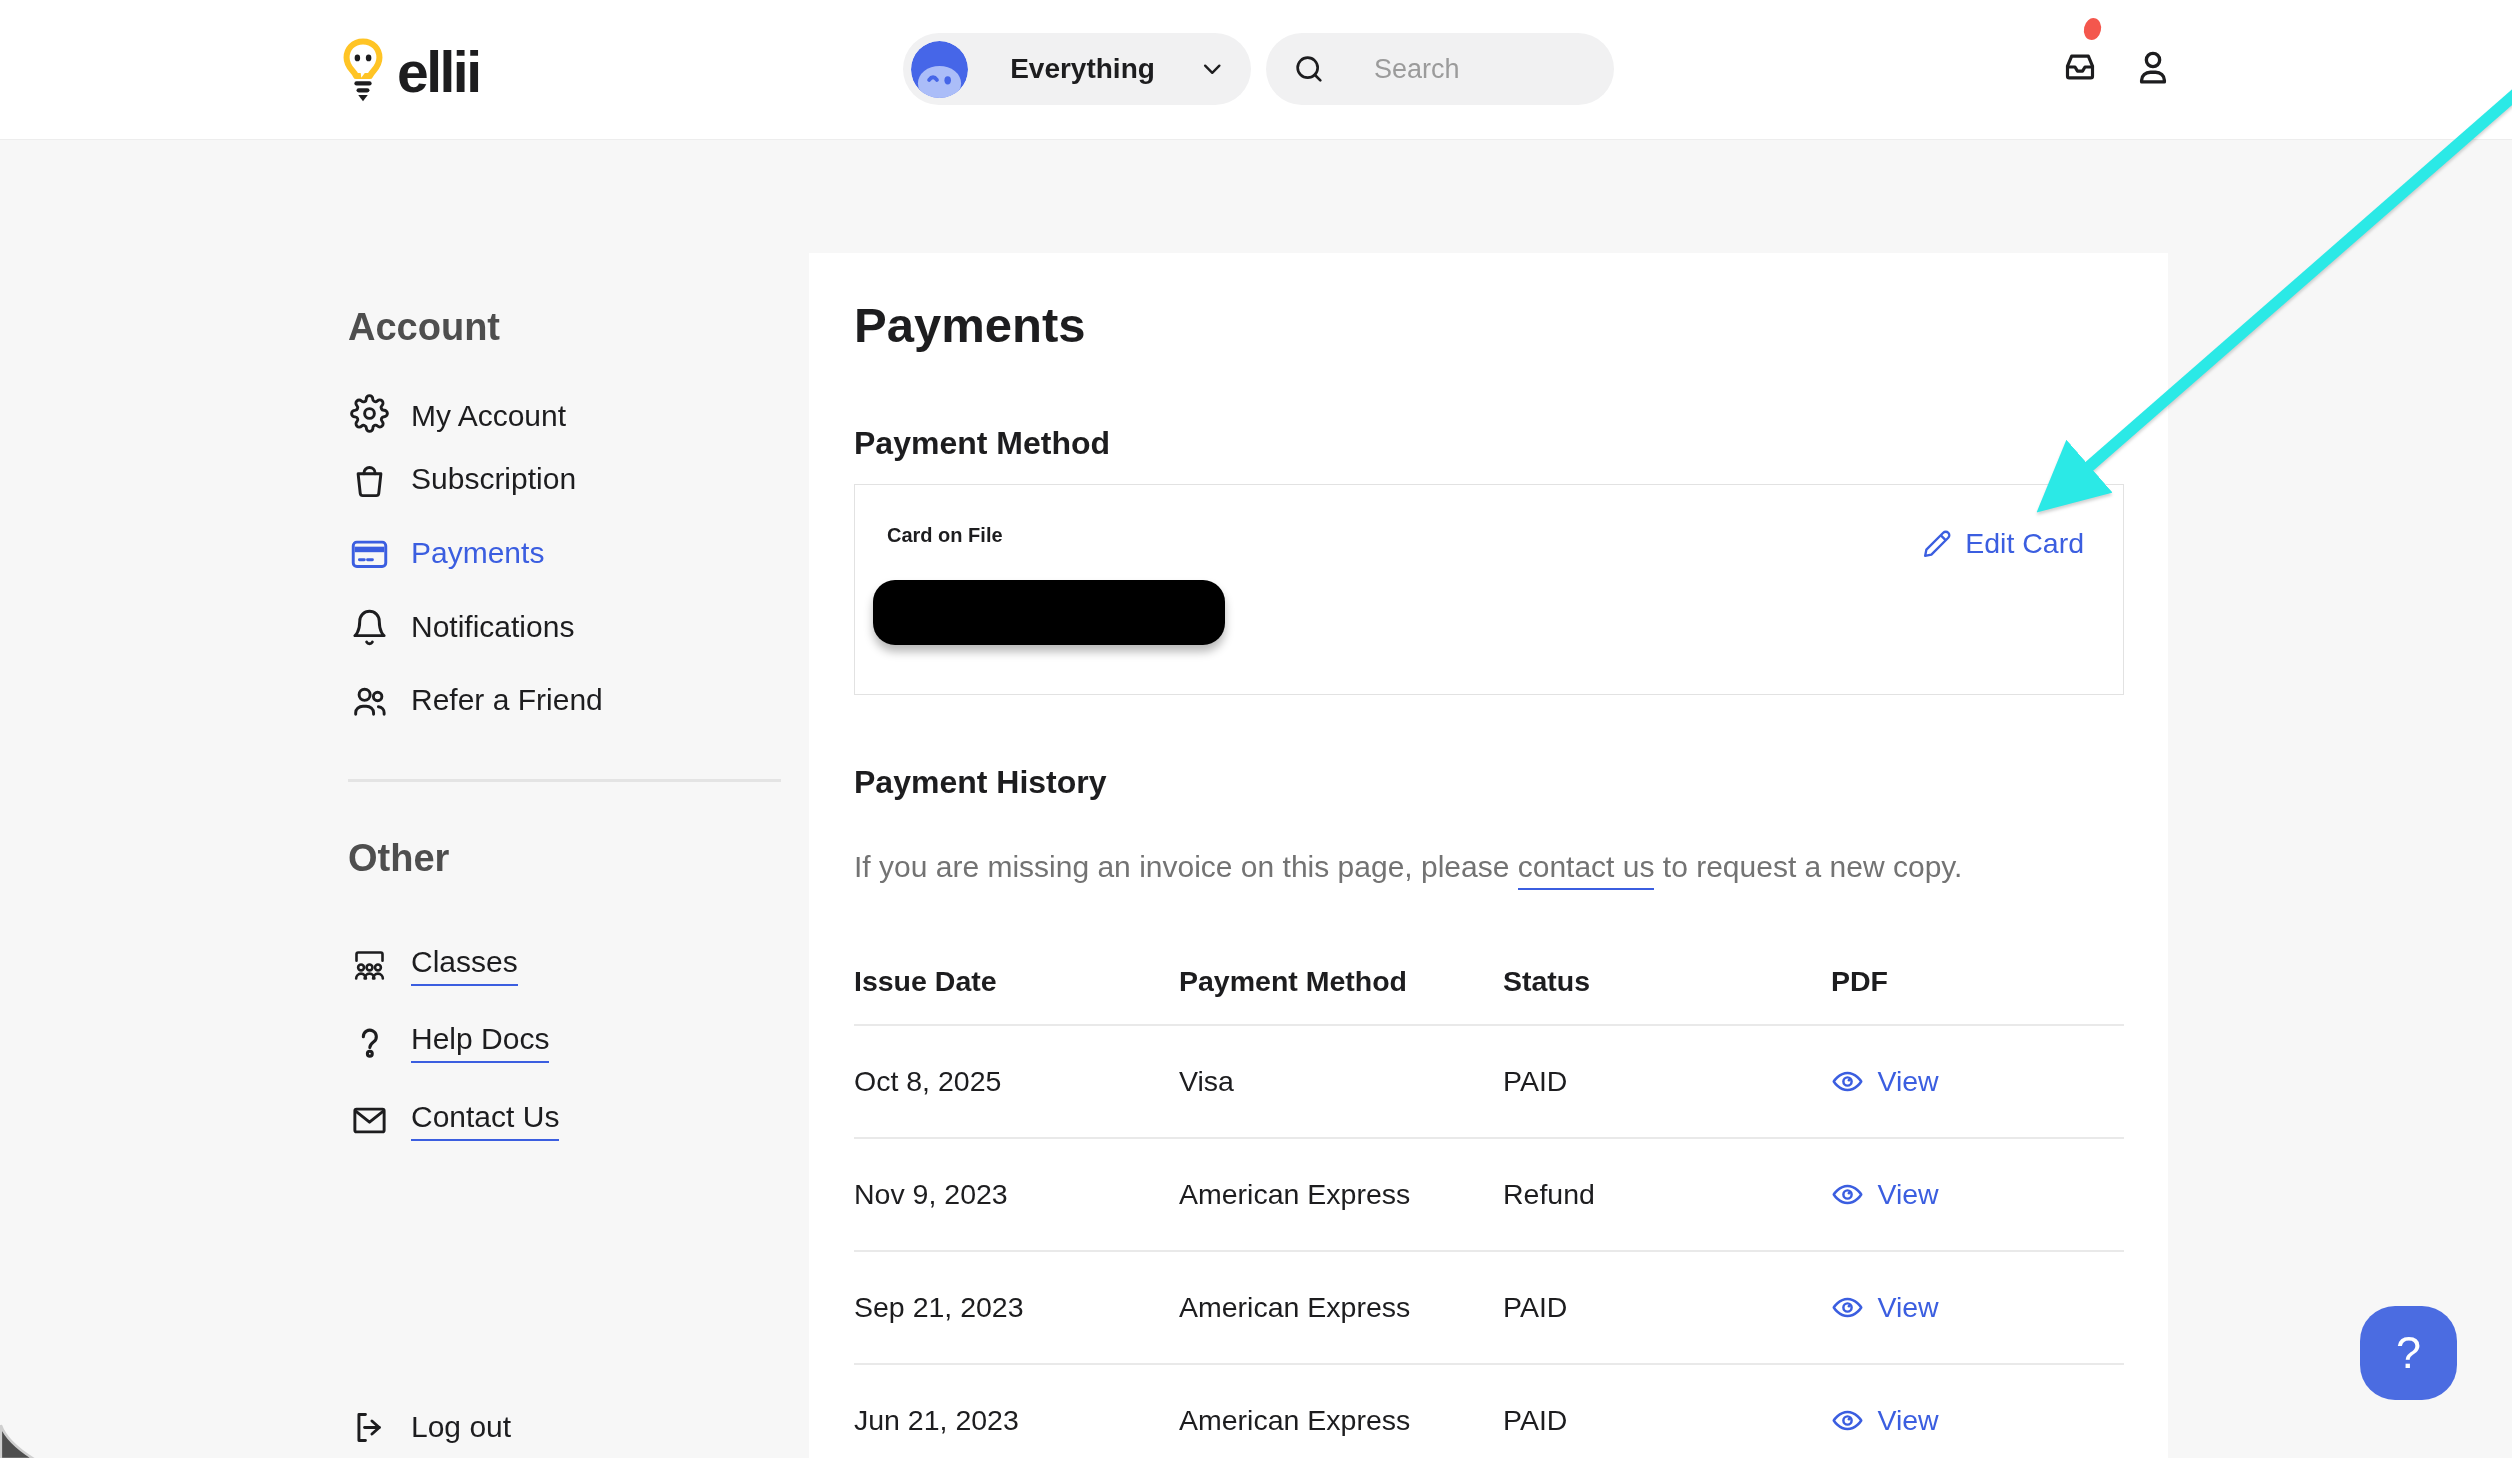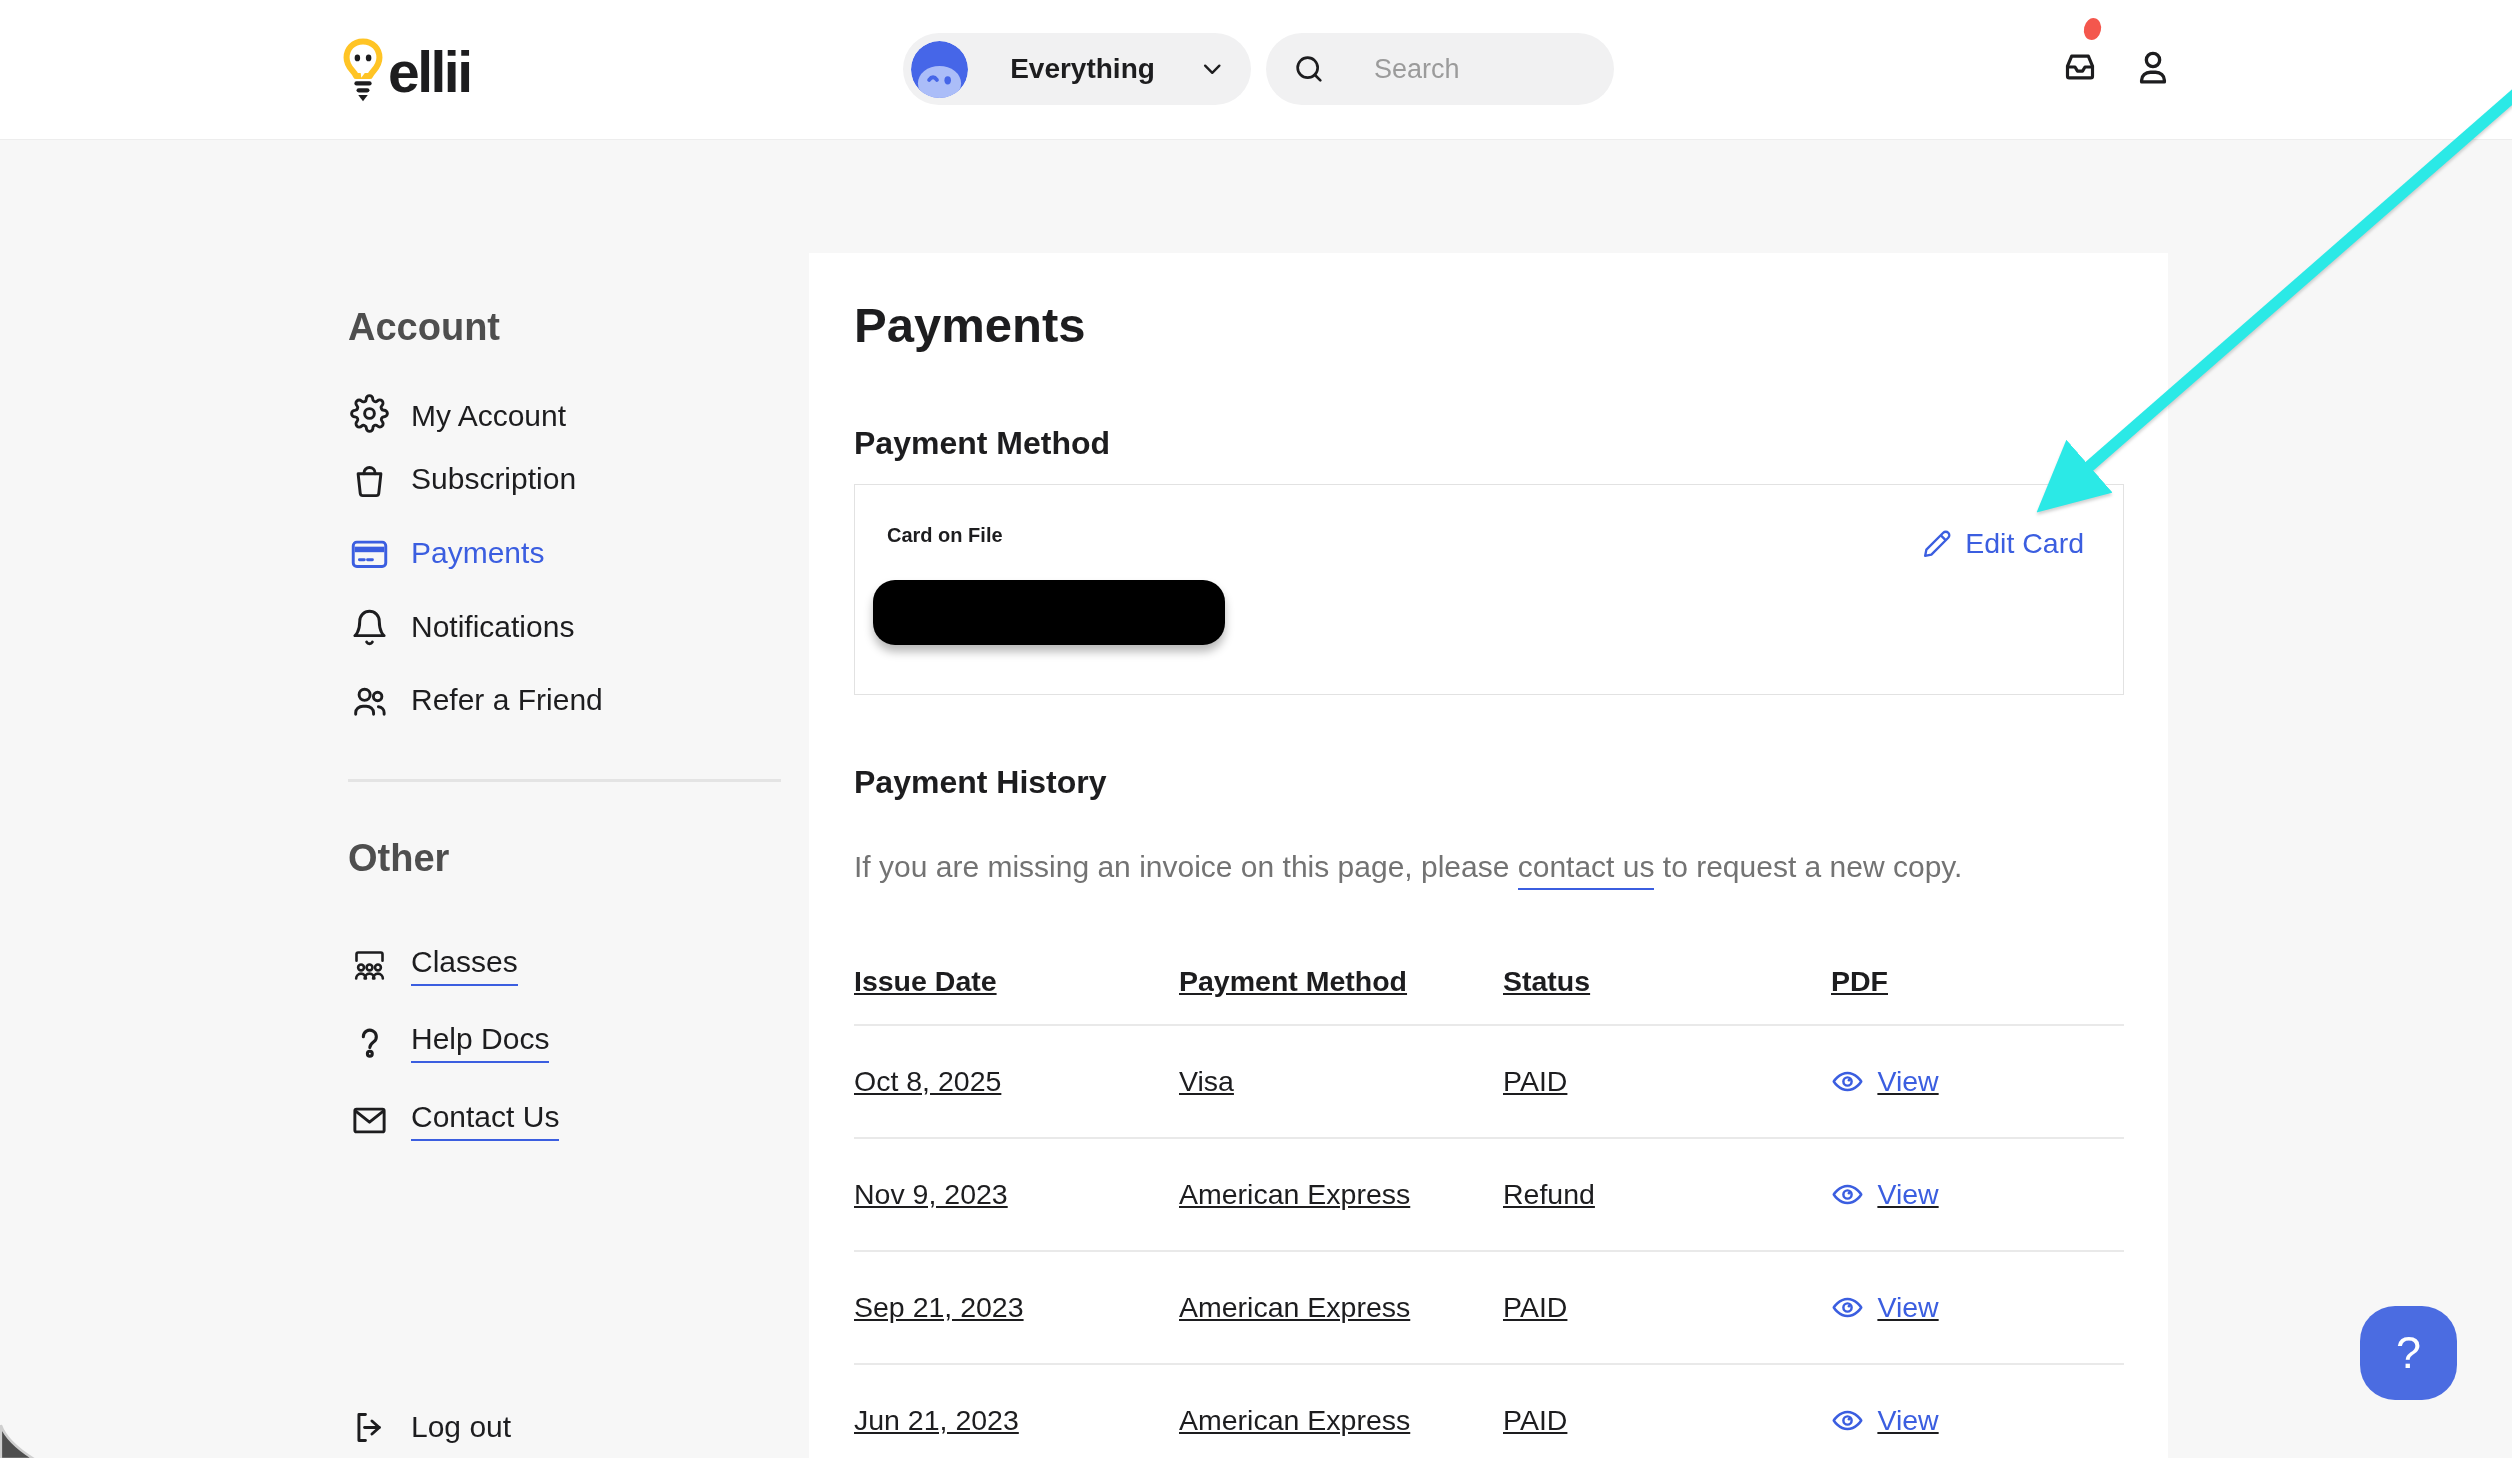--- a/index.html
+++ b/index.html
@@ -4,21 +4,21 @@
 <style>
   html,body{margin:0;padding:0;}
   body{
     width:2512px;height:1459px;overflow:hidden;position:relative;
     background:#f7f7f7;color:#1d1d1f;
     font-family:"Liberation Sans", sans-serif;
   }
   
   .header{position:absolute;top:0;left:0;width:2512px;height:139px;background:#fff;
           border-bottom:1.7px solid #ededed;z-index:5;}
-  .logo{position:absolute;left:342px;top:30px;height:80px;display:flex;align-items:center;gap:4px;cursor:pointer;}
+  .logo{position:absolute;left:342px;top:30px;height:80px;display:flex;align-items:center;gap:13px;cursor:pointer;}
   .logo-text{font-size:57px;font-weight:700;letter-spacing:-2.5px;color:#1d1d1f;line-height:1;margin-top:5px;}
   .pill{position:absolute;top:33px;height:72px;background:#f1f1f2;border-radius:37px;display:flex;align-items:center;box-sizing:border-box;}
   .scope{left:903px;width:348px;cursor:pointer;}
   .avatar{width:57px;height:57px;border-radius:50%;margin-left:7.5px;overflow:hidden;flex:none;}
   .scope-label{flex:1;text-align:center;font-size:28px;font-weight:600;color:#1d1d1f;}
   .chev{margin-right:25px;flex:none;display:flex;}
   .search{left:1266px;width:348px;}
   .search-icon{margin-left:27px;display:flex;flex:none;}
   .search input{border:none;background:transparent;outline:none;font-size:27px;color:#404040;
                 margin-left:47px;width:218px;font-family:"Liberation Sans",sans-serif;}
@@ -48,21 +48,21 @@
   .card-label{position:absolute;left:32px;top:39px;font-size:20px;font-weight:700;}
   .edit-link{position:absolute;right:39px;top:42px;display:flex;align-items:center;gap:13.4px;
              color:#3b5ee0;font-size:28.5px;cursor:pointer;background:none;border:none;padding:0;
              font-family:"Liberation Sans",sans-serif;}
   .redacted{position:absolute;left:18.4px;top:95px;width:352px;height:65px;background:#000;
             border-radius:22px;box-shadow:0 6.7px 10px rgba(0,0,0,0.28);}
   .ph-title{margin-top:69px;}
   .note{margin-top:47px;font-size:30px;color:#737373;line-height:1.25;}
   .note .u{cursor:pointer;}
   .table{margin-top:54px;}
-  .trow{display:grid;grid-template-columns:325px 324px 328px 1fr;align-items:center;text-decoration:underline;}
+  .trow{display:grid;grid-template-columns:325px 324px 328px 1fr;align-items:center;}
   .thead{height:84px;font-weight:700;font-size:28.5px;border-bottom:2.5px solid #e9e9e9;}
   .tdata{height:111px;font-size:28.5px;border-bottom:2.5px solid #e9e9e9;}
   .view-link{display:inline-flex;align-items:center;gap:13.4px;color:#3b5ee0;cursor:pointer;
              background:none;border:none;padding:0;font-size:28.5px;font-family:"Liberation Sans",sans-serif;justify-self:start;}
   
   .help-fab{position:absolute;left:2360px;top:1306px;width:97px;height:94px;border-radius:35px;
             background:#4b6ce1;color:#fff;font-size:45px;display:flex;align-items:center;justify-content:center;
             border:none;cursor:pointer;z-index:7;font-family:"Liberation Sans",sans-serif;}
   .arrow-overlay{position:absolute;left:0;top:0;width:2512px;height:1459px;z-index:9;pointer-events:none;}
   .cursor-frag{position:absolute;left:0;bottom:0;z-index:9;pointer-events:none;}

